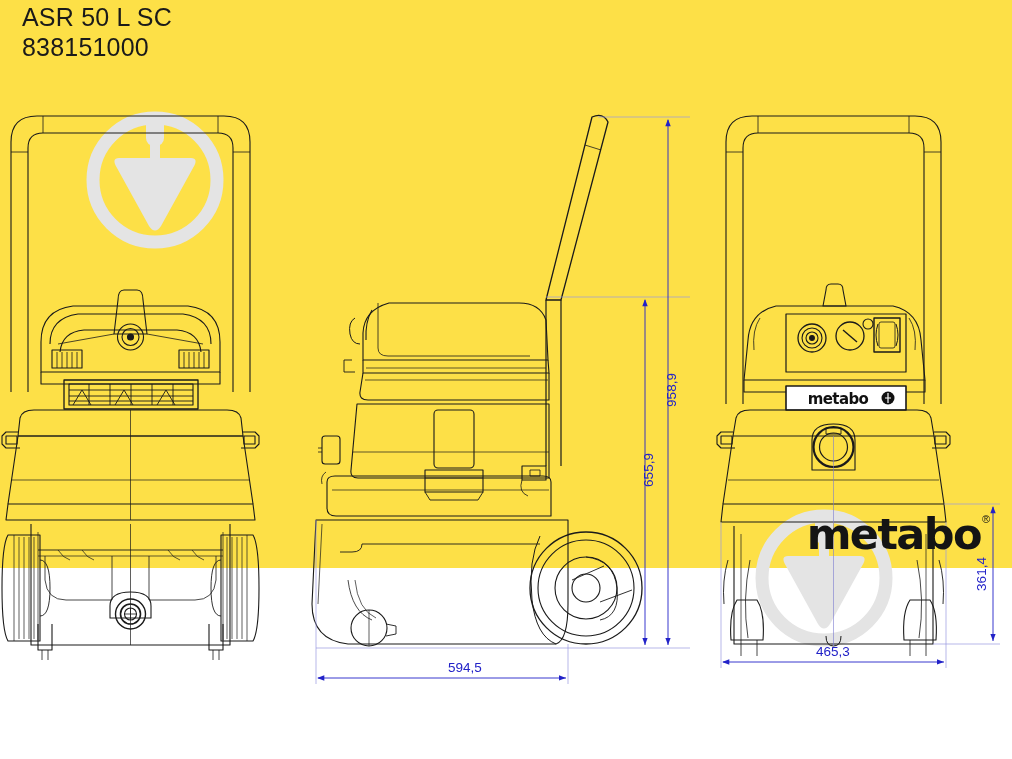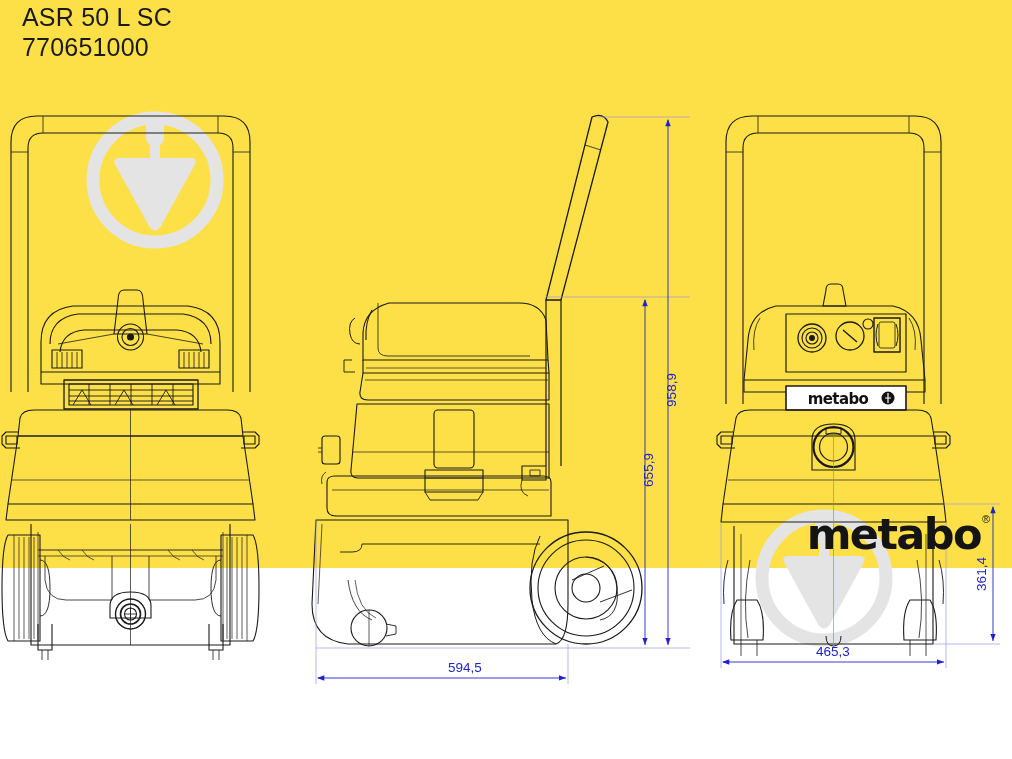--- a/index.html
+++ b/index.html
@@ -77,21 +77,21 @@
     letter-spacing: -0.6px;
   }
 </style>
 </head>
 <body>
 
 <div id="sheet">
 
   <div id="title-block">
     <div class="line">ASR 50 L SC</div>
-    <div class="line">770651000</div>
+    <div class="line">838151000</div>
   </div>
 
   <svg class="svg-layer" viewBox="0 0 1012 759" xmlns="http://www.w3.org/2000/svg">
 
     <defs>
       <g id="wm-glyph">
         <circle cx="0" cy="0" r="62" fill="none" stroke="#e4e4e4" stroke-width="13"></circle>
         <rect x="-9" y="-64" width="18" height="30" rx="8" fill="#e4e4e4"></rect>
         <rect x="-5" y="-40" width="10" height="20" fill="#e4e4e4"></rect>
         <path d="M -36 -22 L 36 -22 Q 44 -22 38 -12 L 6 46 Q 0 55 -6 46 L -38 -12 Q -44 -22 -36 -22 Z" fill="#e4e4e4"></path>

